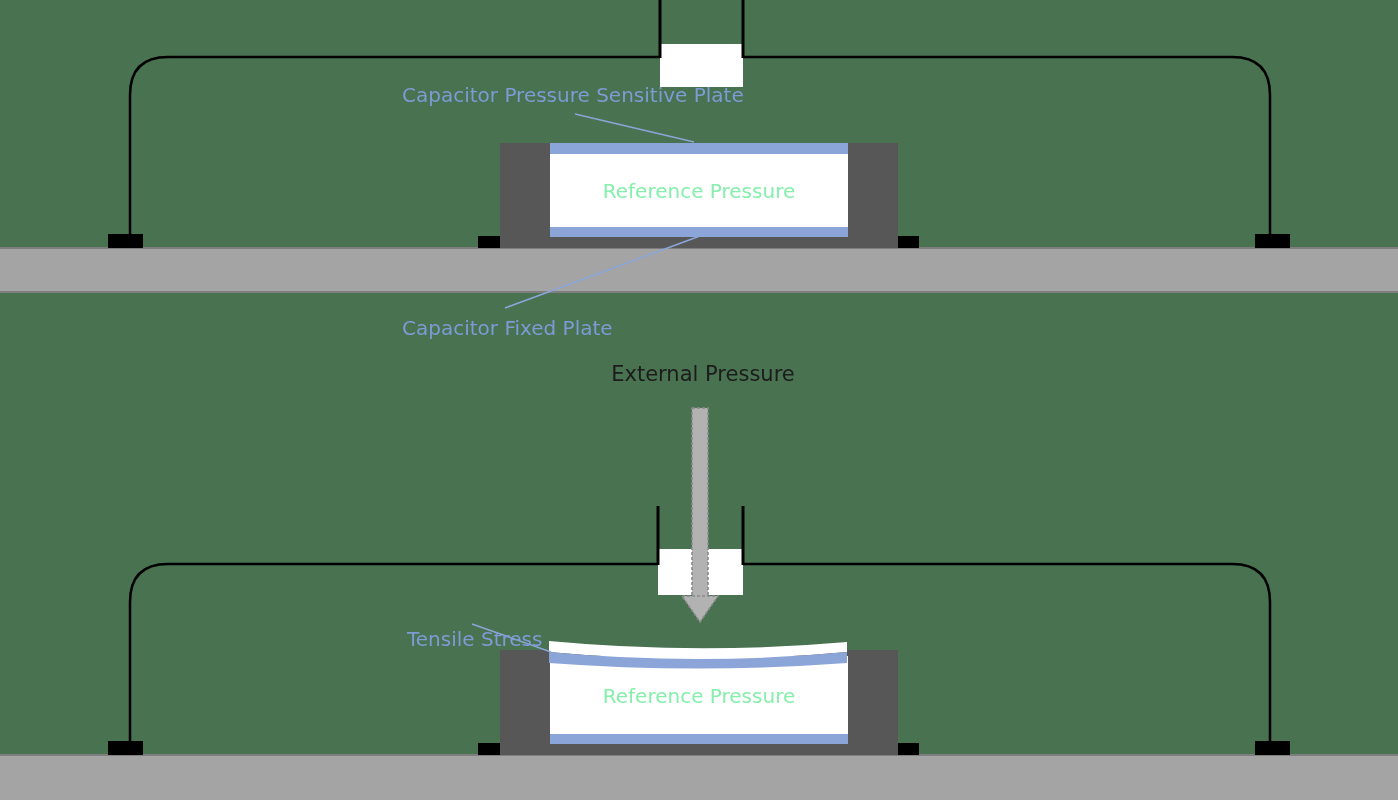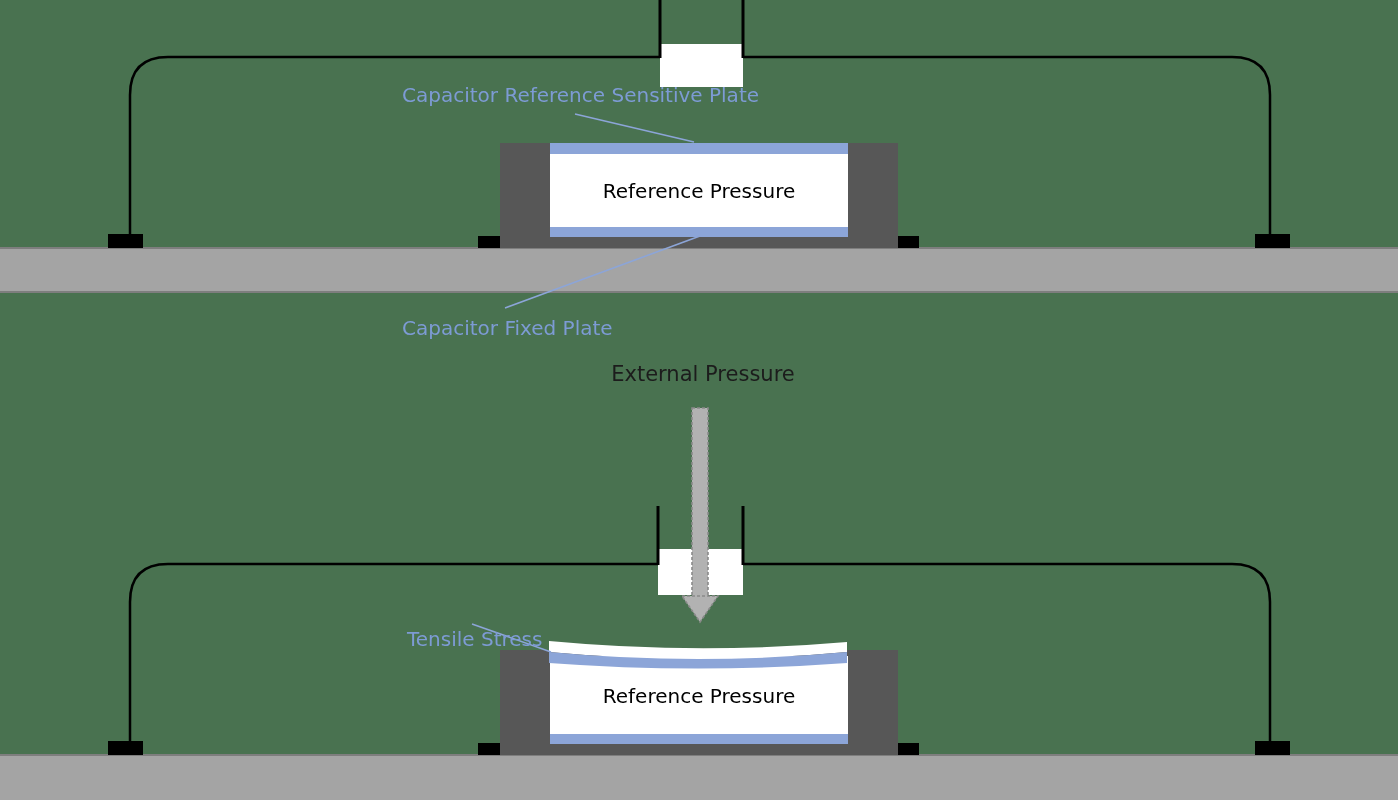--- a/index.html
+++ b/index.html
@@ -25,21 +25,21 @@
   .chamber{fill:var(--chamber_white);}
   .leader{fill:none;stroke:var(--plate_blue);stroke-width:1.6;}
   .arrow-shape{fill:var(--arrow_gray);stroke:var(--arrow_border);stroke-width:1.6;stroke-dasharray:3 2;}
   .lbl{
     position:absolute; font-size:20px; line-height:26px; white-space:nowrap;
     color:var(--label_blue);
   }
   .lbl-dark{color:var(--body_text);}
   .chamber-text{
     position:absolute; display:flex; align-items:center; justify-content:center;
-    font-size:20px; color:#000000;
+    font-size:20px; color:#86efac;
   }
   .centered{text-align:center;}
 </style>
 </head>
 <body>
 
 <div class="canvas">
 
   <svg width="1398" height="800" viewBox="0 0 1398 800">
 
@@ -86,21 +86,21 @@
 
       <path class="leader" d="M472,624 L551,652"></path>
 
       <g>
         <rect class="arrow-shape" x="692" y="408" width="16" height="190"></rect>
         <polygon class="arrow-shape" points="682,596 718,596 700,622"></polygon>
       </g>
     </g>
   </svg>
 
-  <div class="lbl" style="left:402px;top:82px;">Capacitor Reference Sensitive Plate</div>
+  <div class="lbl" style="left:402px;top:82px;">Capacitor Pressure Sensitive Plate</div>
 
   <div class="chamber-text" style="left:550px;top:154px;width:298px;height:73px;">Reference Pressure</div>
 
   <div class="lbl lbl-dark centered" style="left:553px;top:361px;width:300px;font-size:21px;">External Pressure</div>
 
   <div class="lbl" style="left:402px;top:315px;">Capacitor Fixed Plate</div>
 
   <div class="lbl" style="left:407px;top:626px;">Tensile Stress</div>
 
   <div class="chamber-text" style="left:550px;top:660px;width:298px;height:72px;">Reference Pressure</div>

